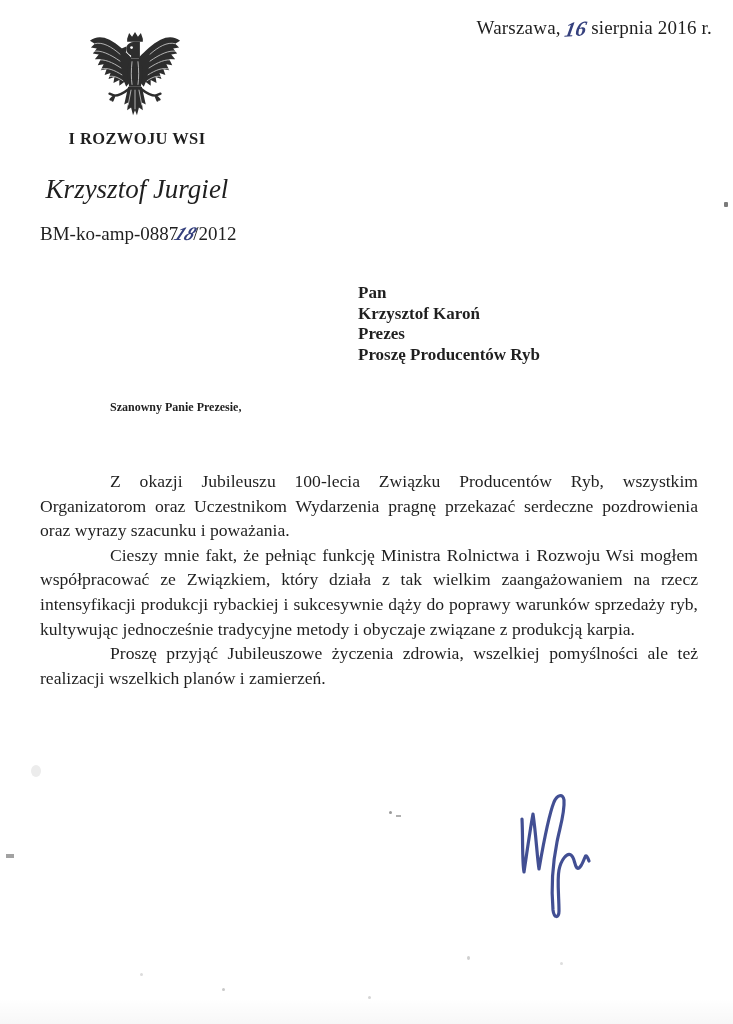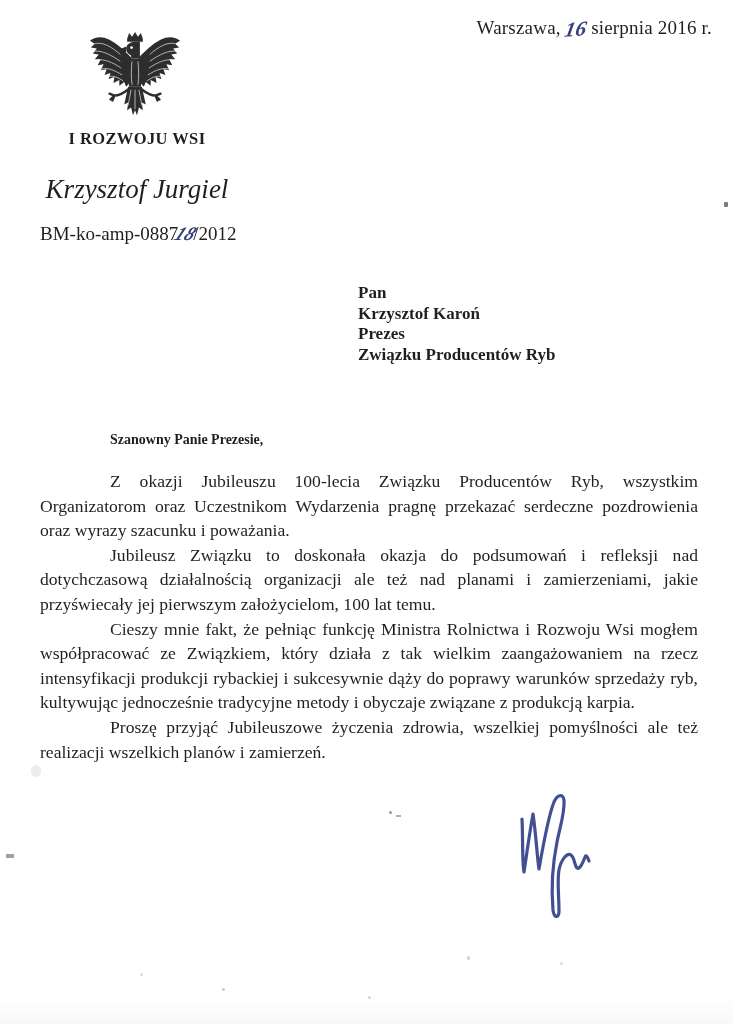--- a/index.html
+++ b/index.html
@@ -37,21 +37,21 @@
   .sender-name{
     position:absolute;left:30px;top:174px;width:214px;
     text-align:center;font-style:italic;font-size:27px;white-space:nowrap;
   }
   .reference{position:absolute;left:40px;top:223px;font-size:19px;white-space:nowrap;}
   .reference .hand{font-size:19px;transform:skewX(-26deg);margin:0 -2px;}
   .recipient{
     position:absolute;left:358px;top:283px;
     font-weight:bold;font-size:17px;line-height:20.5px;
   }
-  .salutation{position:absolute;left:110px;top:432px;font-weight:bold;font-size:14px;}
+  .salutation{position:absolute;left:110px;top:400px;font-weight:bold;font-size:12px;}
   .body-text{
     position:absolute;left:40px;top:469px;width:658px;
     font-size:17.6px;line-height:24.6px;text-align:justify;
   }
   .body-text p{margin:0;text-indent:70px;}
   .signature{position:absolute;left:440px;top:772px;width:220px;height:170px;}
   .speck{position:absolute;pointer-events:none;}
 </style>
 </head>
 <body>
@@ -95,28 +95,27 @@
   <div class="sender-name">Krzysztof Jurgiel</div>
 
   <div class="reference">
     <span>BM-ko-amp-0887</span><span class="hand">18</span><span>/2012</span>
   </div>
 
   <div class="recipient">
     <div>Pan</div>
     <div>Krzysztof Karoń</div>
     <div>Prezes</div>
-    <div>Związku Producentów Ryb</div>
+    <div>Proszę Producentów Ryb</div>
   </div>
 
   <div class="salutation">Szanowny Panie Prezesie,</div>
 
   <div class="body-text">
     <p>Z okazji Jubileuszu 100-lecia Związku Producentów Ryb, wszystkim Organizatorom oraz Uczestnikom Wydarzenia pragnę przekazać serdeczne pozdrowienia oraz wyrazy szacunku i poważania.</p>
-    <p>Jubileusz Związku to doskonała okazja do podsumowań i refleksji nad dotychczasową działalnością organizacji ale też nad planami i zamierzeniami, jakie przyświecały jej pierwszym założycielom, 100 lat temu.</p>
     <p>Cieszy mnie fakt, że pełniąc funkcję Ministra Rolnictwa i Rozwoju Wsi mogłem współpracować ze Związkiem, który działa z tak wielkim zaangażowaniem na rzecz intensyfikacji produkcji rybackiej i sukcesywnie dąży do poprawy warunków sprzedaży ryb, kultywując jednocześnie tradycyjne metody i obyczaje związane z produkcją karpia.</p>
     <p>Proszę przyjąć Jubileuszowe życzenia zdrowia, wszelkiej pomyślności ale też realizacji wszelkich planów i zamierzeń.</p>
   </div>
 
   <svg class="signature" viewBox="0 0 220 170" aria-hidden="true">
     <path d="M 82 47
              C 83 65, 82 90, 84 100
              C 87 80, 90 58, 93 42
              C 96 62, 97 84, 99 97
              C 103 74, 108 45, 114 30

